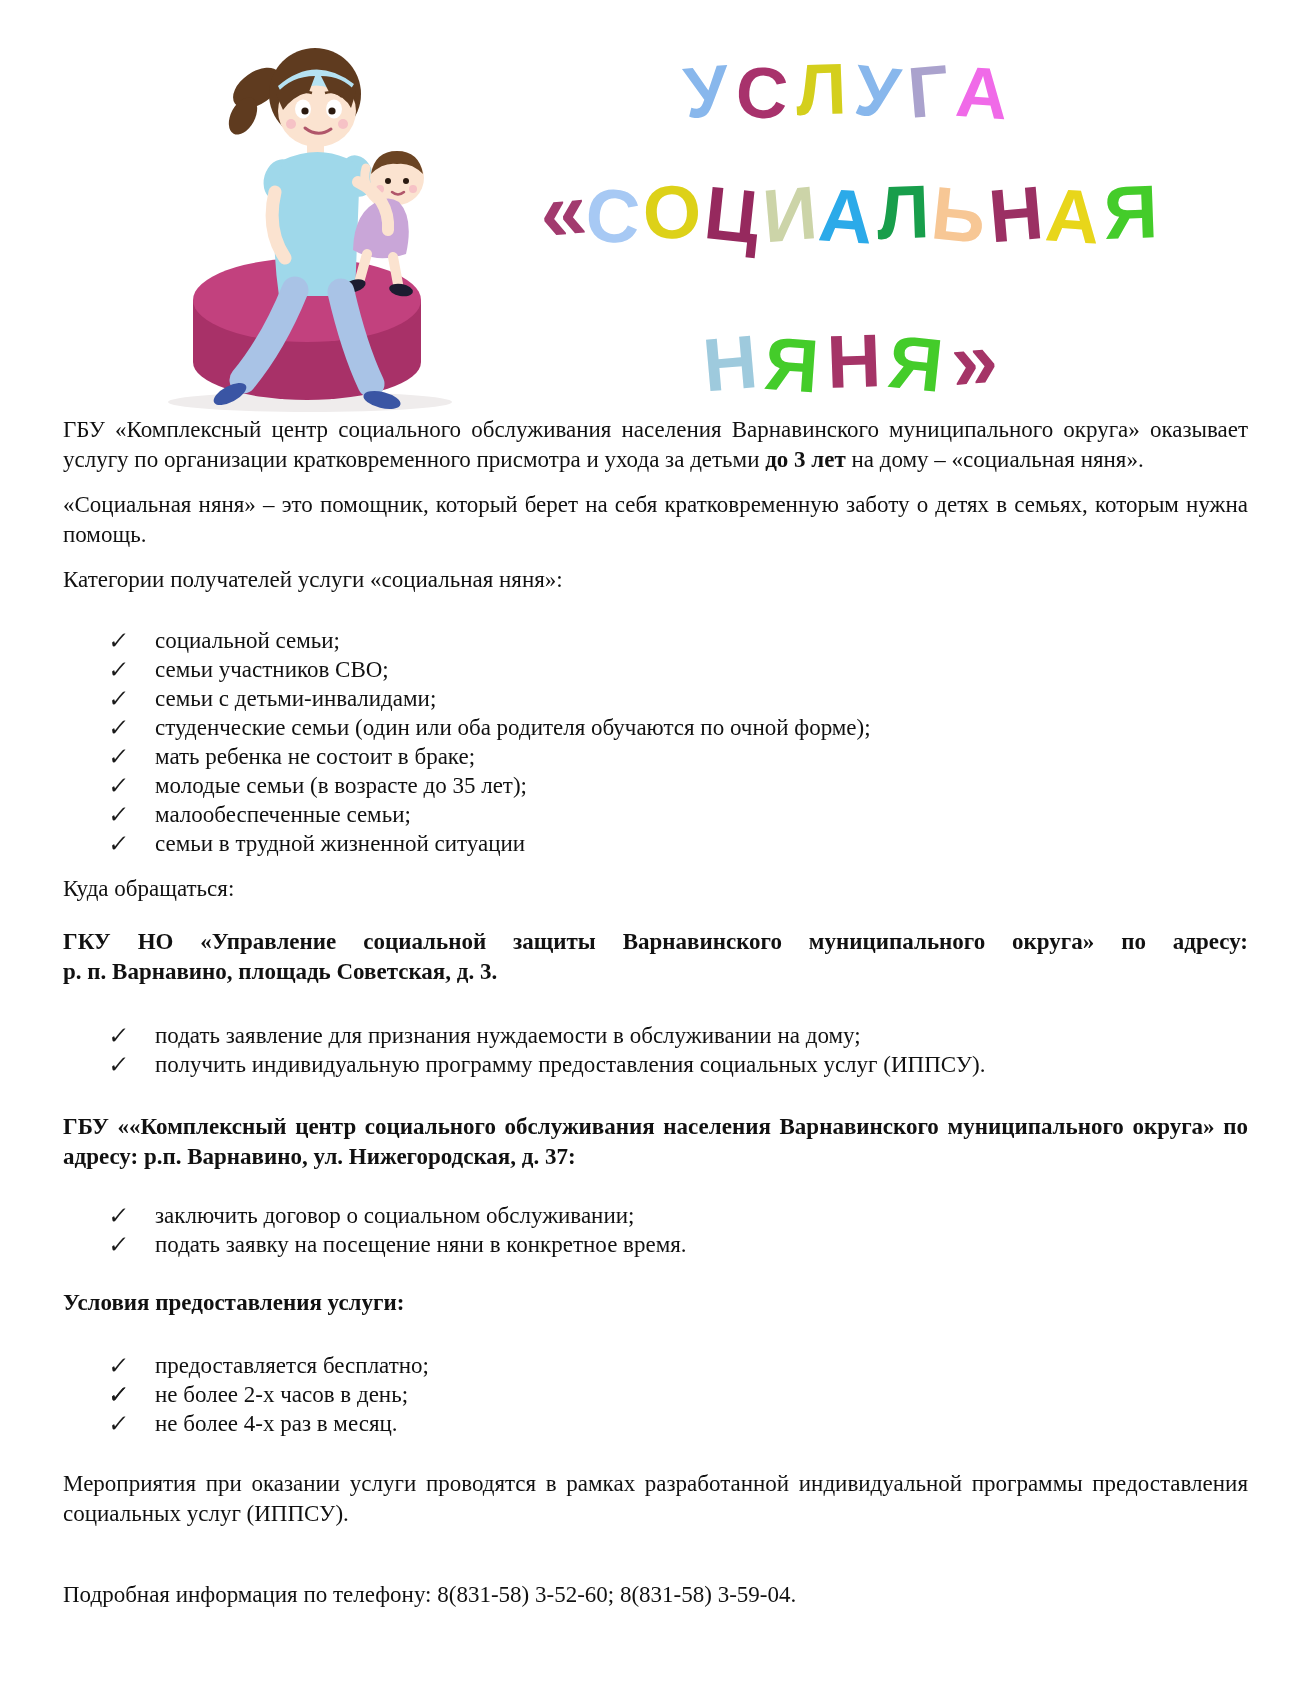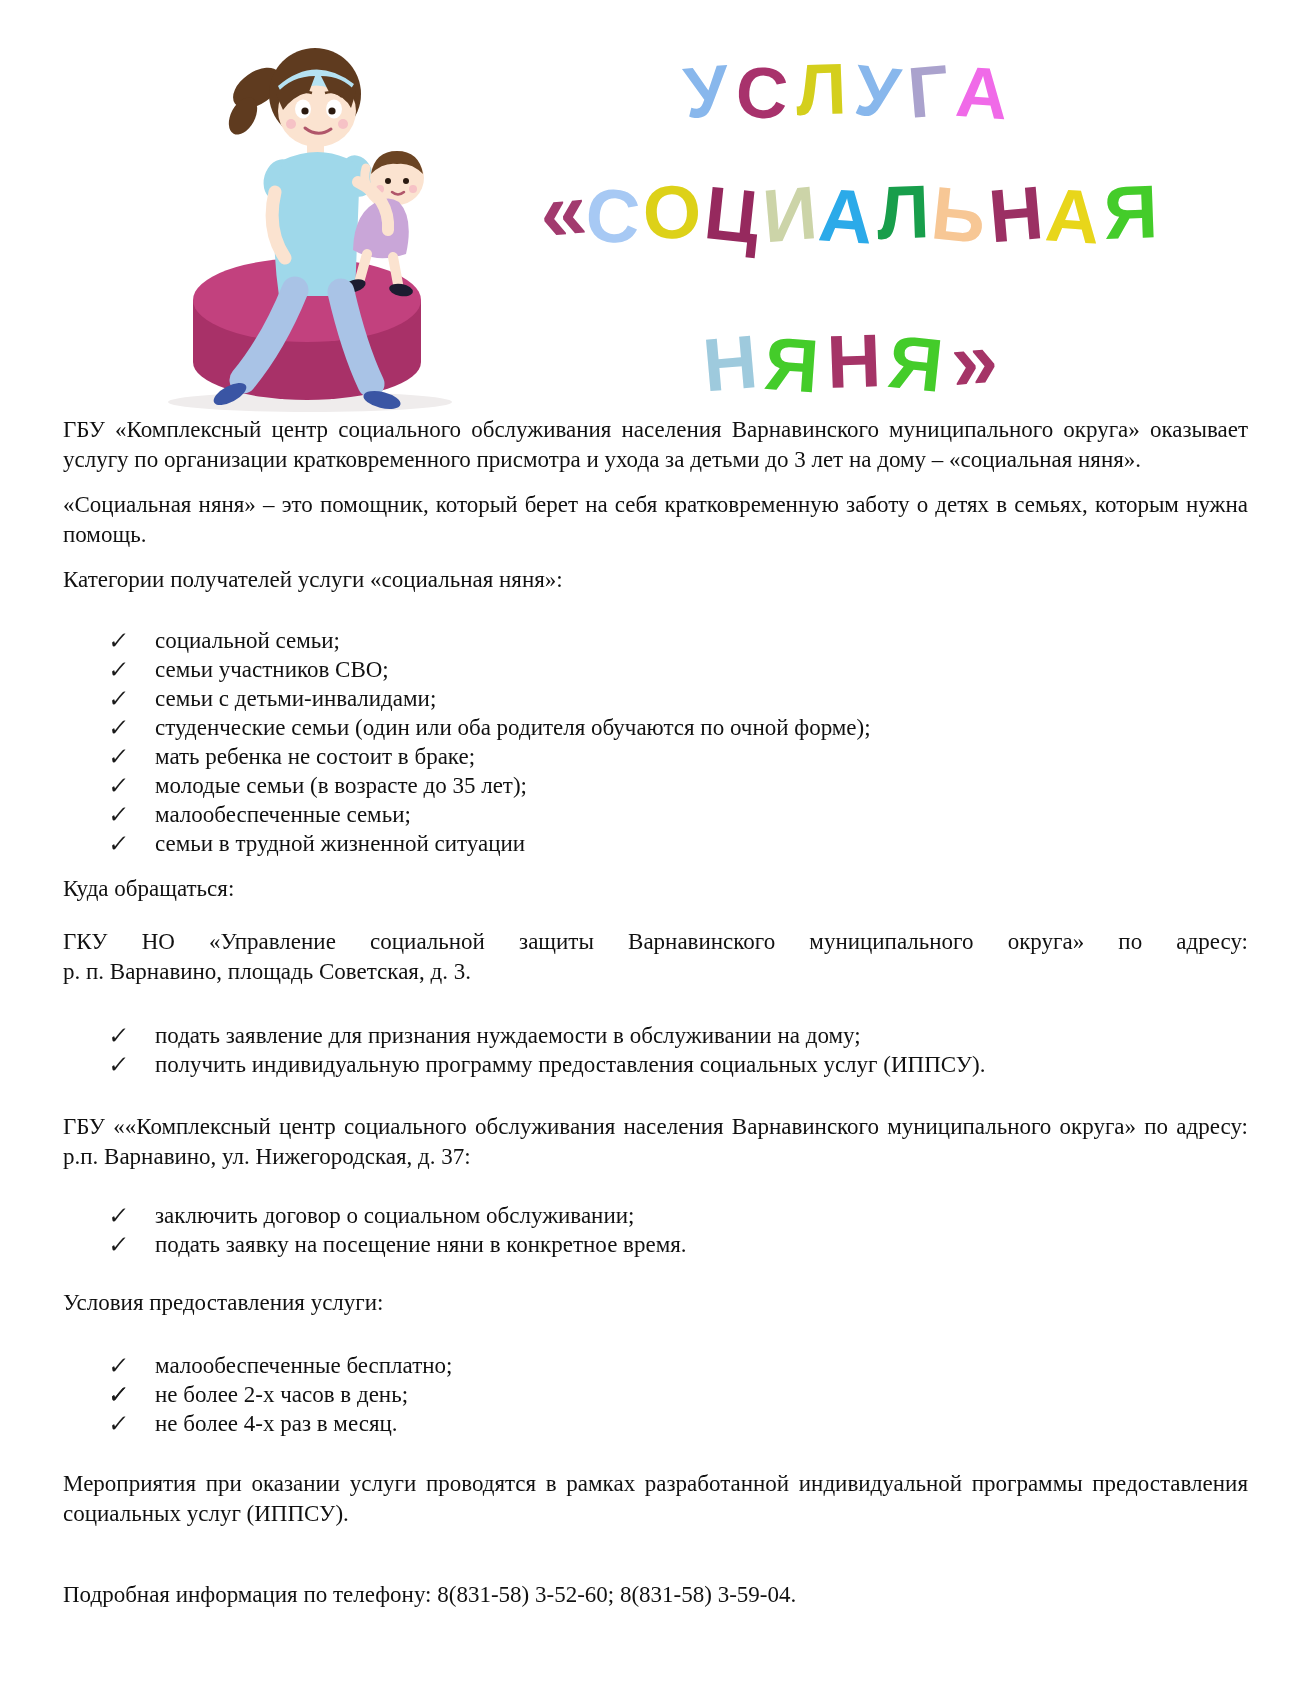--- a/index.html
+++ b/index.html
@@ -19,21 +19,21 @@
   .t-letter{display:inline-block;}
   .t-letter:nth-child(4n+1){transform:rotate(-5deg);}
   .t-letter:nth-child(4n+2){transform:rotate(4deg) translateY(2px);}
   .t-letter:nth-child(4n+3){transform:rotate(-2deg) translateY(-2px);}
   .t-letter:nth-child(4n){transform:rotate(6deg) translateY(1px);}
   .t-quote{font-size:1.12em;letter-spacing:0;}
 
   
   .doc{position:absolute;left:63px;top:415px;width:1185px;font-size:23px;line-height:30px;}
   .para{margin:0;text-align:justify;}
-  .para b{font-weight:400;}
+  .para b{font-weight:700;}
   .justify-last{text-align-last:justify;}
   .spacer{width:100%;}
   .check-list{list-style:none;margin:0;padding:0;}
   .check-list li{position:relative;padding-left:92px;line-height:29px;
       text-align:justify;text-align-last:left;}
   .check-mark{position:absolute;left:46px;top:0;width:30px;
       font-family:"DejaVu Sans",sans-serif;font-size:23px;color:#1a1a1a;
       transform:skewX(-12deg) rotate(-4deg);display:inline-block;}
 </style>
 </head>
@@ -142,21 +142,21 @@
       <p class="para"><b>ГБУ ««Комплексный центр социального обслуживания населения Варнавинского муниципального округа» по адресу: р.п. Варнавино, ул. Нижегородская, д. 37:</b></p>
       <div class="spacer" style="height: 29px;"></div>
       <ul class="check-list">
         <li><span class="check-mark">✓</span><span><span>заключить договор о социальном обслуживании;</span></span></li>
         <li><span class="check-mark">✓</span><span><span>подать заявку на посещение няни в конкретное время.</span></span></li>
       </ul>
       <div class="spacer" style="height: 29px;"></div>
       <p class="para"><b>Условия предоставления услуги:</b></p>
       <div class="spacer" style="height: 33px;"></div>
       <ul class="check-list">
-        <li><span class="check-mark">✓</span><span><span>малообеспеченные бесплатно;</span></span></li>
+        <li><span class="check-mark">✓</span><span><span>предоставляется бесплатно;</span></span></li>
         <li><span class="check-mark">✓</span></li>
         <li><span class="check-mark">✓</span><span><span>не более 2-х часов в день;</span></span></li>
         <li><span class="check-mark">✓</span><span><span>не более 4-х раз в месяц.</span></span></li>
       </ul>
       <div class="spacer" style="height: 31px;"></div>
       <p class="para"><span>Мероприятия при оказании услуги проводятся в рамках разработанной индивидуальной программы предоставления социальных услуг (ИППСУ).</span></p>
       <div class="spacer" style="height: 51px;"></div>
       <p class="para"><span>Подробная информация по телефону: 8(831-58) 3-52-60; 8(831-58) 3-59-04.</span></p>
     </main>
 </div>

